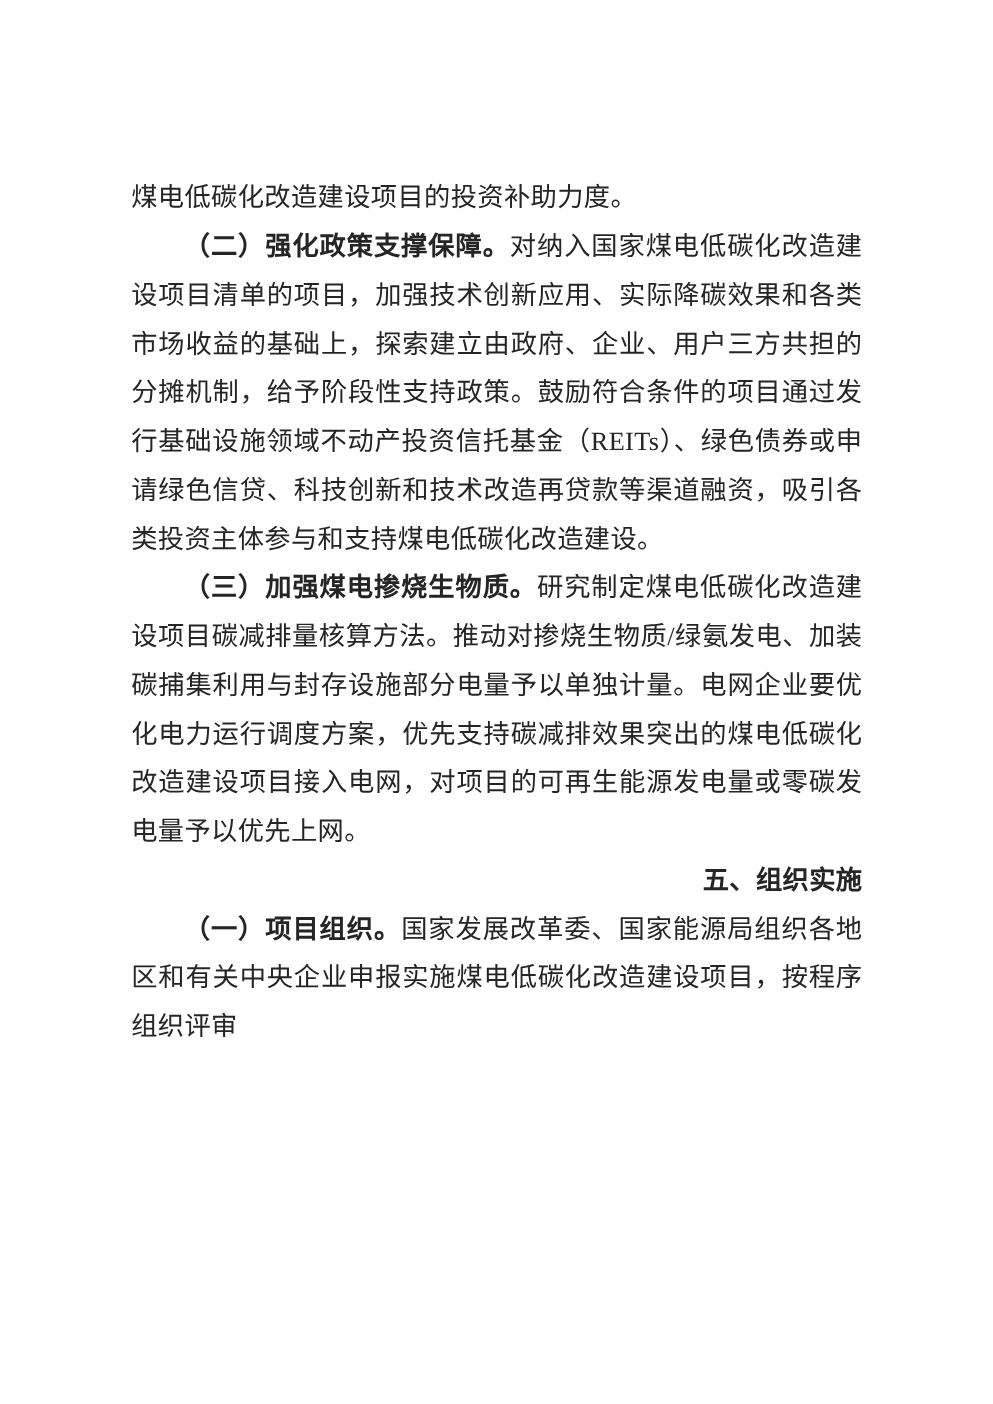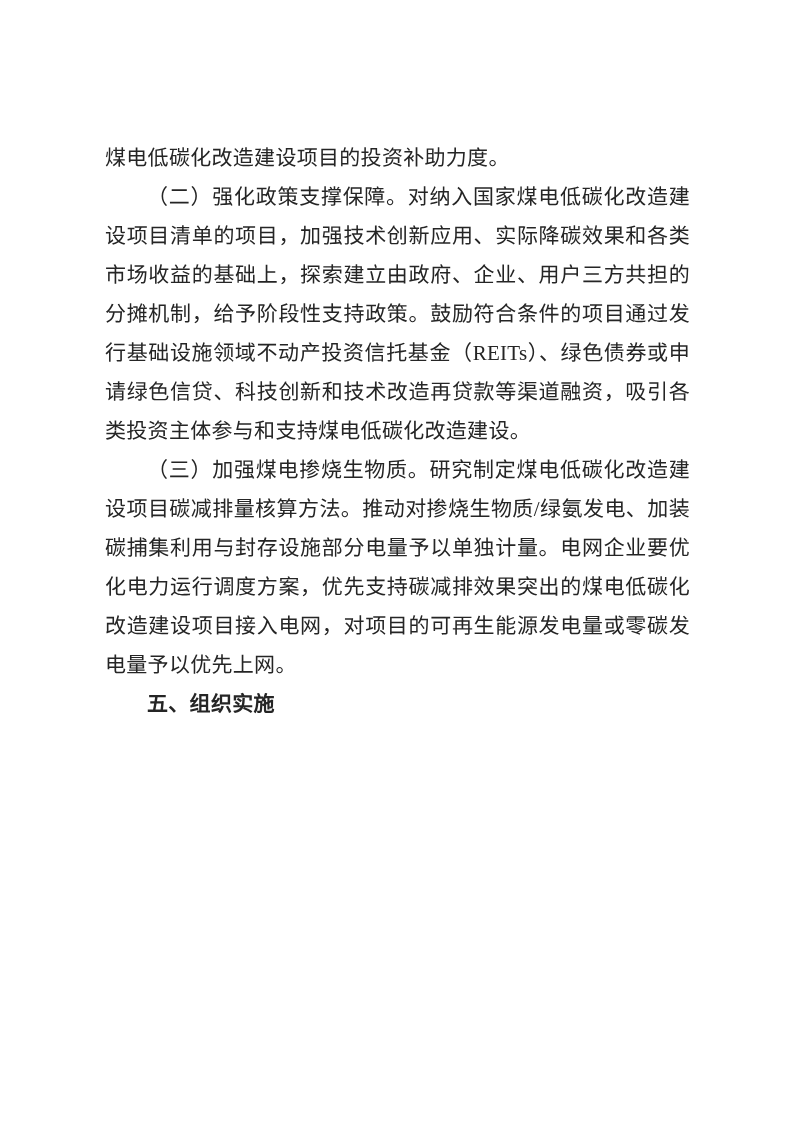--- a/index.html
+++ b/index.html
@@ -28,40 +28,41 @@
   }
   .para {
     margin: 0;
     padding: 0;
     text-indent: 2em;
   }
   .para.continuation {
     text-indent: 0;
   }
   .lead {
-    font-weight: normal;
+    font-weight: bold;
   }
   .section-heading {
     margin: 0;
     padding: 0;
     text-indent: 2em;
     font-weight: bold;
-    text-align: left;
+    text-align: right;
   }
 </style>
 </head>
 <body>
 
 <div class="page">
   <div class="content">
 
     <p class="para continuation"><span>煤电低碳化改造建设项目的投资补助力度。</span></p>
 
     <p class="para"><span class="lead">（二）强化政策支撑保障。</span><span>对纳入国家煤电低碳化改造建设项目清单的项目，加强技术创新应用、实际降碳效果和各类市场收益的基础上，探索建立由政府、企业、用户三方共担的分摊机制，给予阶段性支持政策。鼓励符合条件的项目通过发行基础设施领域不动产投资信托基金（REITs）、绿色债券或申请绿色信贷、科技创新和技术改造再贷款等渠道融资，吸引各类投资主体参与和支持煤电低碳化改造建设。</span></p>
 
     <p class="para"><span class="lead">（三）加强煤电掺烧生物质。</span><span>研究制定煤电低碳化改造建设项目碳减排量核算方法。推动对掺烧生物质/绿氨发电、加装碳捕集利用与封存设施部分电量予以单独计量。电网企业要优化电力运行调度方案，优先支持碳减排效果突出的煤电低碳化改造建设项目接入电网，对项目的可再生能源发电量或零碳发电量予以优先上网。</span></p>
 
 
     <p class="section-heading"><span>五、组织实施</span></p>
 
+    <p class="para"><span class="lead">（一）项目组织。</span><span>国家发展改革委、国家能源局组织各地区和有关中央企业申报实施煤电低碳化改造建设项目，按程序组织评审</span></p>
 
   </div>
 </div>
 
 </body></html>

